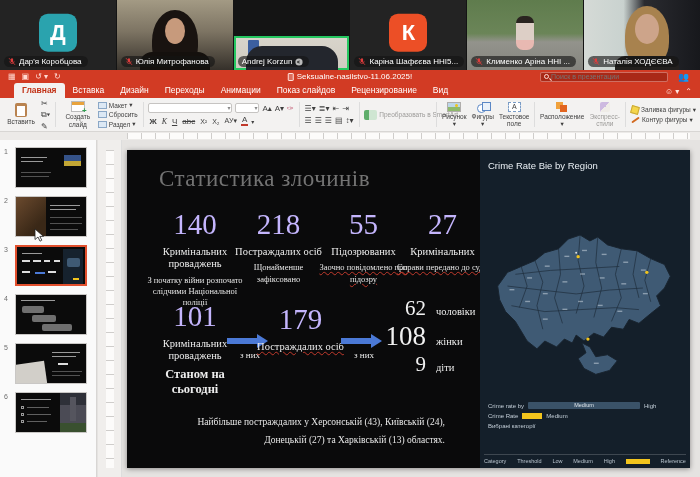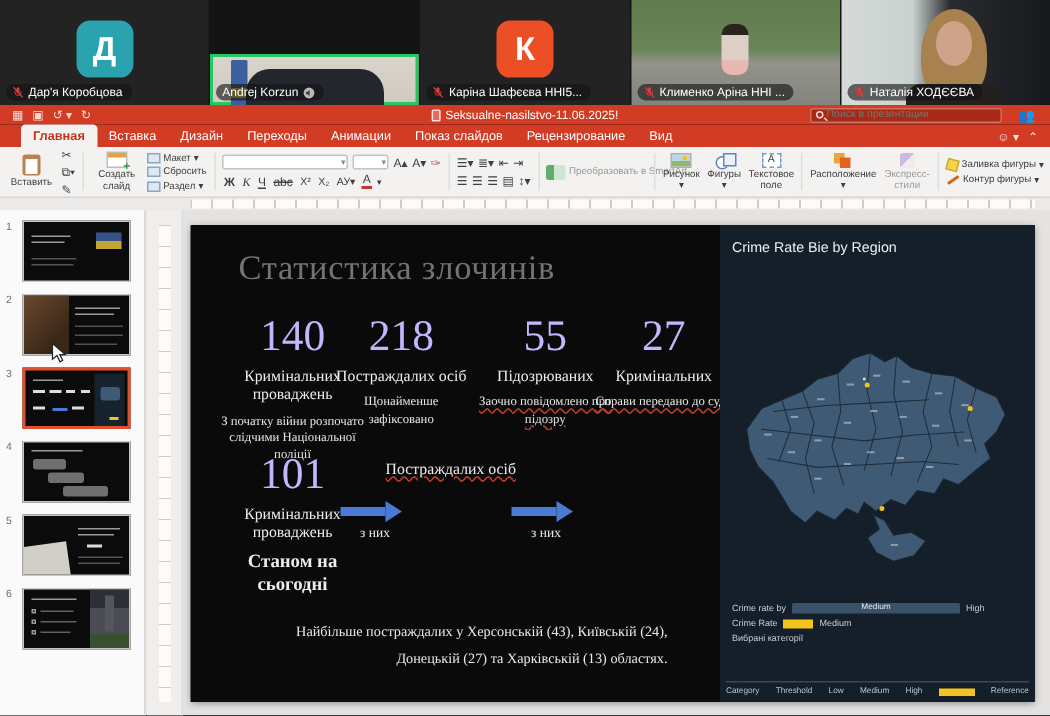--- a/index.html
+++ b/index.html
@@ -116,21 +116,21 @@
 
   
   .slide { position:absolute; left:127px; top:10px; width:563px; height:318px; background:#0a0a0b; box-shadow:0 1px 5px rgba(0,0,0,.4); font-family:"Liberation Serif", serif; color:#ededed; }
   .slide-title { position:absolute; left:32px; top:16px; font-size:23px; letter-spacing:.5px; color:#737373; }
   .stat { position:absolute; text-align:center; }
   .stat .v { font-size:29px; color:#c4b5fd; }
   .stat .l { font-size:10.5px; line-height:1.18; margin-top:5px; }
   .stat .s { font-size:8.5px; line-height:1.32; margin-top:4px; color:#e6e6e6; }
   .misspell { text-decoration:underline; text-decoration-style:wavy; text-decoration-color:#c0392b; text-decoration-thickness:1px; }
   .c1 { left:20px;  top:58px; width:96px; }
-  .c2 { left:93px; top:58px; width:95px; }
+  .c2 { left:104px; top:58px; width:95px; }
   .c3 { left:189px; top:58px; width:95px; }
   .c4 { left:269px; top:58px; width:93px; }
   .r1 { left:20px;  top:150px; width:96px; }
   .r2v { left:126px; top:153px; width:95px; }
   .stat .bold2 { font-size:12.5px; font-weight:bold; margin-top:4px; line-height:1.2; }
   .arrow { position:absolute; width:46px; height:14px; }
   .arrow::before { content:""; position:absolute; left:0; top:4px; width:30px; height:6px; background:#4b79d6; }
   .arrow::after { content:""; position:absolute; left:30px; top:0; border-left:11px solid #4b79d6; border-top:7px solid transparent; border-bottom:7px solid transparent; }
   .a1 { left:100px; top:184px; } .a2 { left:214px; top:184px; }
   .alabel { position:absolute; width:46px; text-align:center; font-size:9px; top:200px; }
@@ -168,20 +168,33 @@
         <svg class="mic-off" viewBox="0 0 12 12">
             <rect x="4.5" y="1" width="3" height="6" rx="1.5" fill="#e03c3c"></rect>
             <path d="M3 5v1a3 3 0 0 0 6 0V5" stroke="#e03c3c" stroke-width="1" fill="none"></path>
             <line x1="5.5" y1="9" x2="6.5" y2="9" stroke="#e03c3c"></line>
             <line x1="1.5" y1="1" x2="10.5" y2="11" stroke="#e03c3c" stroke-width="1.2"></line>
           </svg>
         <span>Дар'я Коробцова</span>
       </div>
     </div>
 
+    <div class="tile s2">
+      <div class="hair"></div>
+      <div class="face"></div>
+      <div class="body"></div>
+      <div class="name-tag">
+        <svg class="mic-off" viewBox="0 0 12 12">
+            <rect x="4.5" y="1" width="3" height="6" rx="1.5" fill="#e03c3c"></rect>
+            <path d="M3 5v1a3 3 0 0 0 6 0V5" stroke="#e03c3c" stroke-width="1" fill="none"></path>
+            <line x1="1.5" y1="1" x2="10.5" y2="11" stroke="#e03c3c" stroke-width="1.2"></line>
+          </svg>
+        <span>Юлія Митрофанова</span>
+      </div>
+    </div>
 
     <div class="tile s3 active">
       <div class="poster"></div>
       <div class="head"></div>
       <div class="beard"></div>
       <div class="uniform"></div>
       <div class="name-tag">
         <span>Andrej Korzun</span>
         <svg class="spk" viewBox="0 0 10 10">
             <circle cx="5" cy="5" r="4.5" fill="#b9b9b9"></circle>
@@ -475,26 +488,41 @@
       <div class="stat r1">
         <div class="v">101</div>
         <div class="l">Кримінальних проваджень</div>
         <div class="bold2">Станом на сьогодні</div>
       </div>
 
       <div class="arrow a1"></div>
       <div class="alabel al1">з них</div>
 
       <div class="stat r2v">
+        <div class="v">179</div>
         <div class="l misspell">Постраждалих осіб</div>
       </div>
 
       <div class="arrow a2"></div>
       <div class="alabel al2">з них</div>
 
+      <div class="breakdown">
+        <div class="bd-row">
+            <span class="bv bv1">62</span>
+            <span class="bl">чоловіки</span>
+          </div>
+        <div class="bd-row">
+            <span class="bv bv2">108</span>
+            <span class="bl">жінки</span>
+          </div>
+        <div class="bd-row">
+            <span class="bv bv3">9</span>
+            <span class="bl">діти</span>
+          </div>
+      </div>
 
       <div class="footnote">Найбільше постраждалих у Херсонській (43), Київській (24), Донецькій (27) та Харківській (13) областях.</div>
 
       <div class="map-panel">
         <div class="map-title">Crime Rate Bie by Region</div>
         <svg class="map-svg" width="206" height="220" viewBox="0 0 210 200">
           <path d="M16,96 L26,82 L40,76 L54,70 L64,62 L78,58 L88,48 L100,44 L110,50 L118,46 L128,54 L142,58 L158,60 L172,68 L186,74 L192,86 L186,98 L178,106 L182,116 L172,124 L160,134 L150,130 L144,140 L132,138 L124,148 L114,144 L104,152 L96,146 L92,154 L84,150 L76,158 L64,152 L56,160 L46,152 L40,142 L34,132 L24,122 L18,110 Z" fill="#3f5a74" stroke="#18242f" stroke-width="1"></path>
           <path d="M102,154 L106,164 L98,170 L104,180 L116,186 L130,182 L138,172 L128,166 L116,168 L110,158 Z" fill="#3f5a74" stroke="#18242f" stroke-width="1"></path>
           <g fill="none" stroke="#1b2835" stroke-width="0.7" opacity="0.9">
             <path d="M40,76 L46,96 L38,118"></path>

